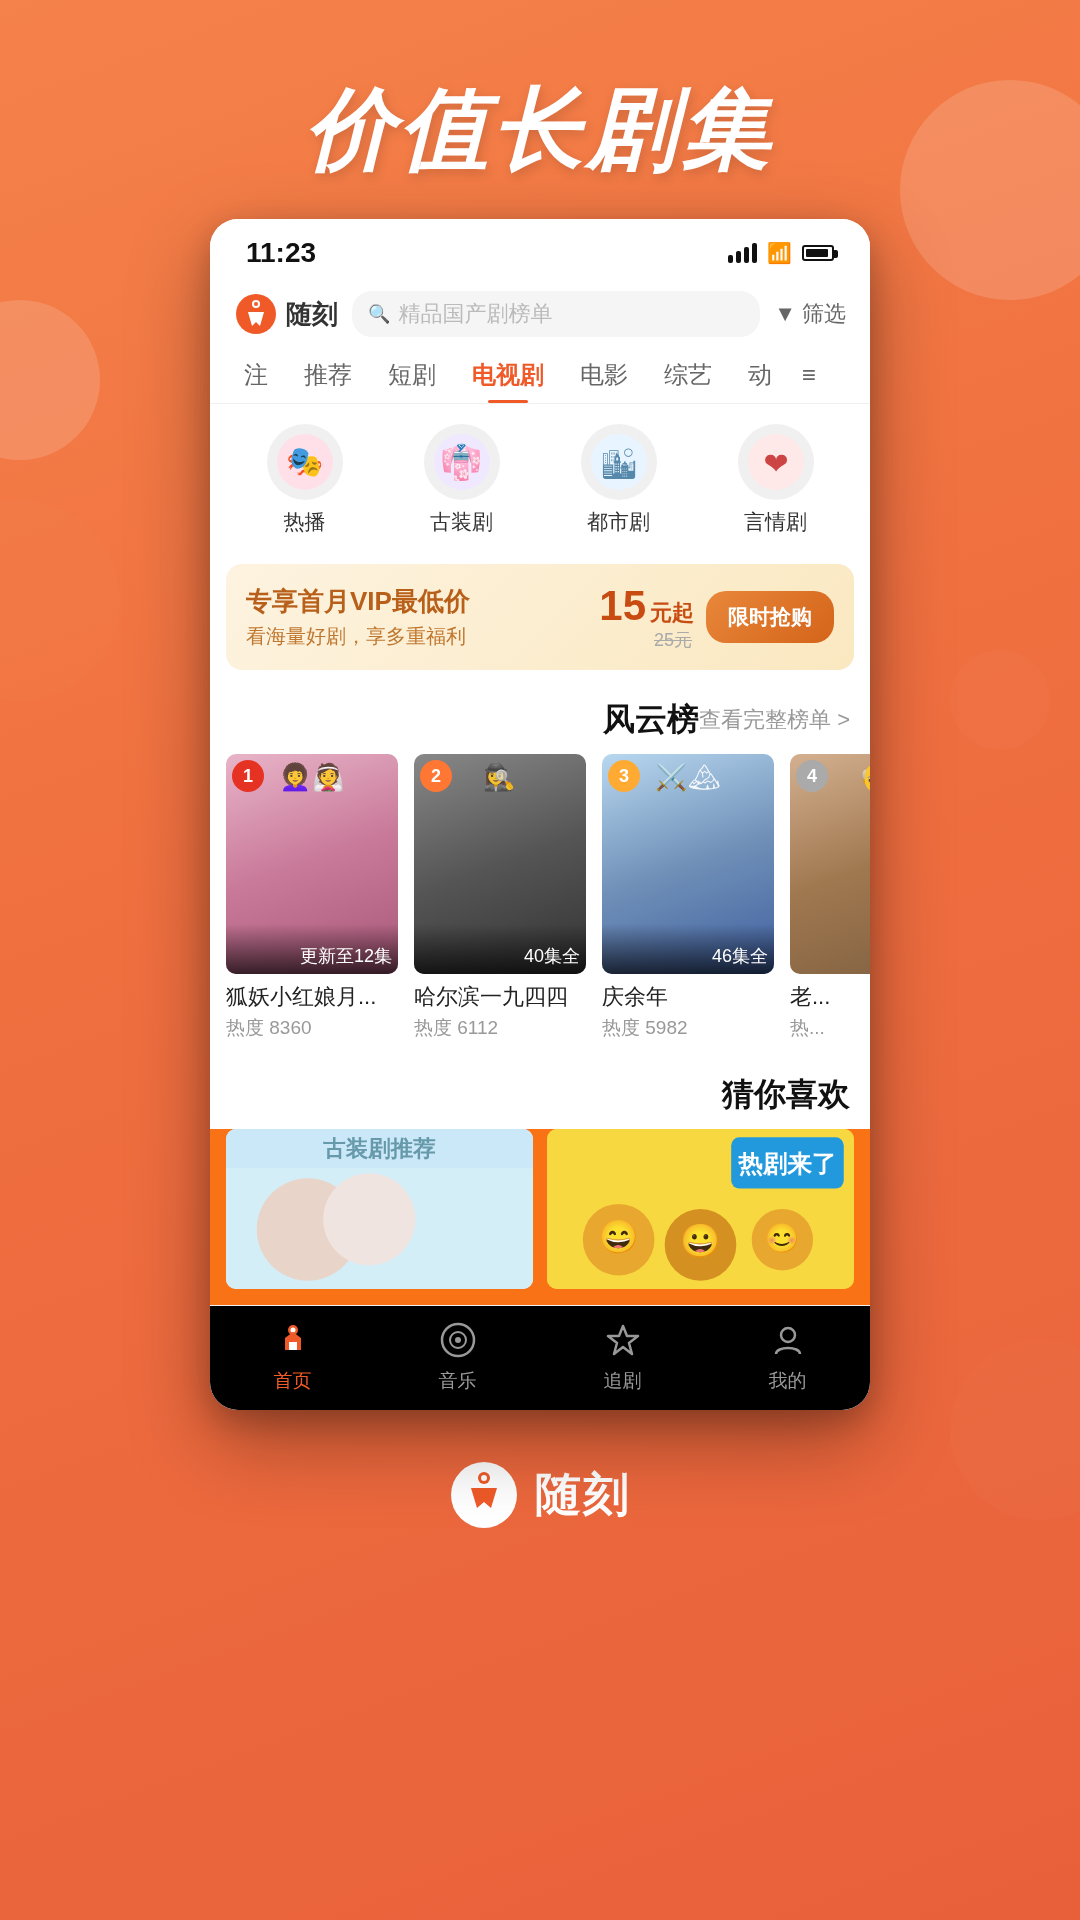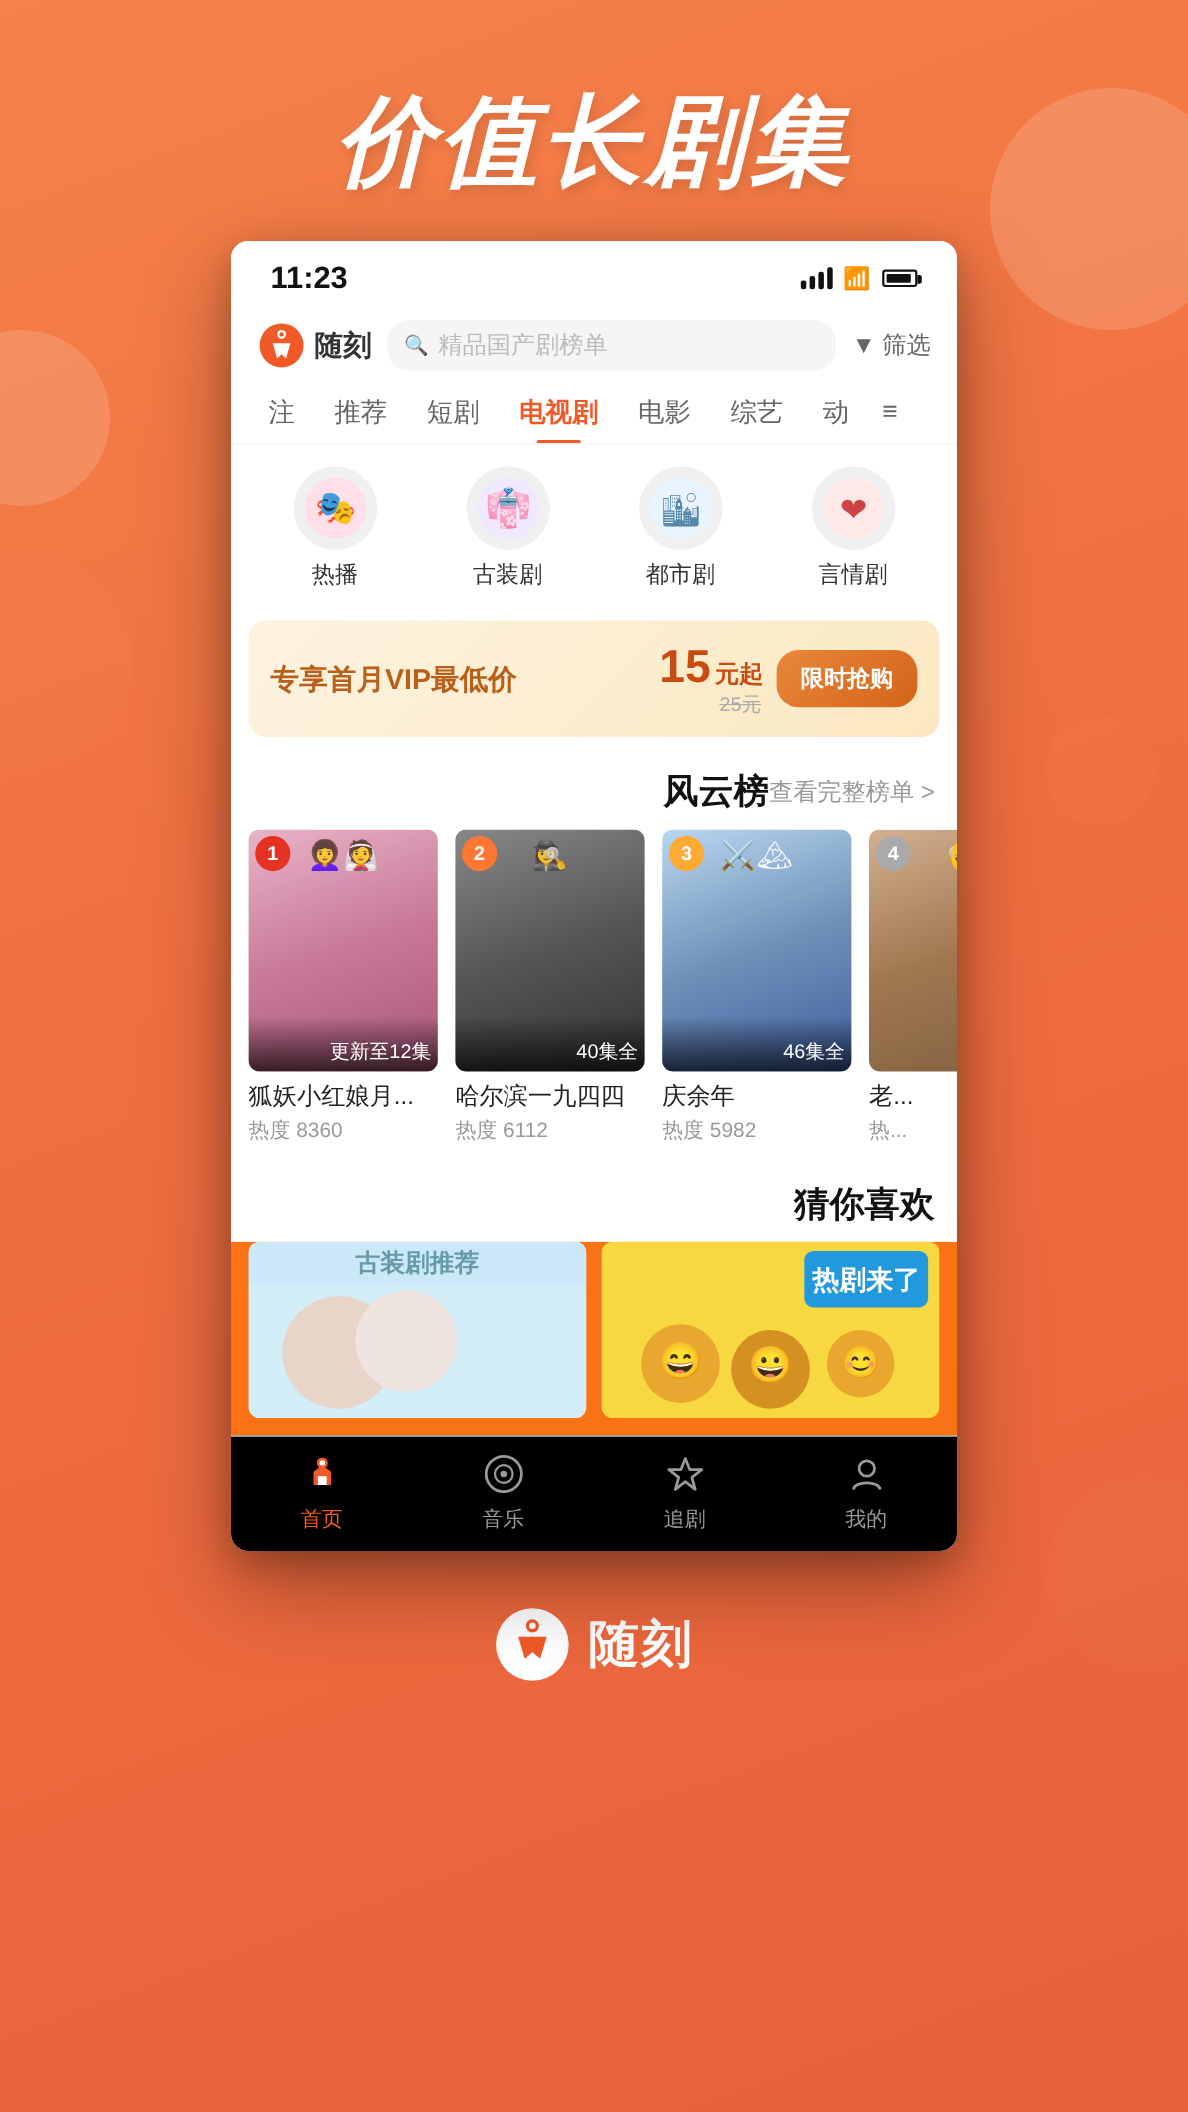--- a/index.html
+++ b/index.html
@@ -52,21 +52,21 @@
 
     
     .phone-wrapper {
       display: flex;
       justify-content: center;
       margin-top: 30px;
     }
     .phone-frame {
       width: 660px;
       background: #fff5f0;
-      border-radius: 16px;
+      border-radius: 28px;
       box-shadow: 0 30px 80px rgba(0,0,0,0.35), 0 10px 30px rgba(0,0,0,0.2);
       overflow: hidden;
       position: relative;
     }
 
     
     .status-bar {
       background: white;
       padding: 18px 36px 8px;
       display: flex;
@@ -547,20 +547,21 @@
               <text x="30" y="42" text-anchor="middle" font-size="30" fill="#cc4444">❤</text>
             </svg>
           </div>
           <span class="category-label">言情剧</span>
         </div>
       </div>
 
       <div class="vip-banner">
         <div class="vip-text-left">
           <div class="vip-main-text">专享首月VIP最低价</div>
+          <div class="vip-sub-text">看海量好剧，享多重福利</div>
         </div>
         <div class="vip-price">
           <span class="vip-price-num">15</span>
           <div style="display:flex;flex-direction:column;align-items:flex-start;">
             <span class="vip-price-unit">元起</span>
             <span class="vip-price-original">25元</span>
           </div>
         </div>
         <div class="vip-btn">限时抢购</div>
       </div>

